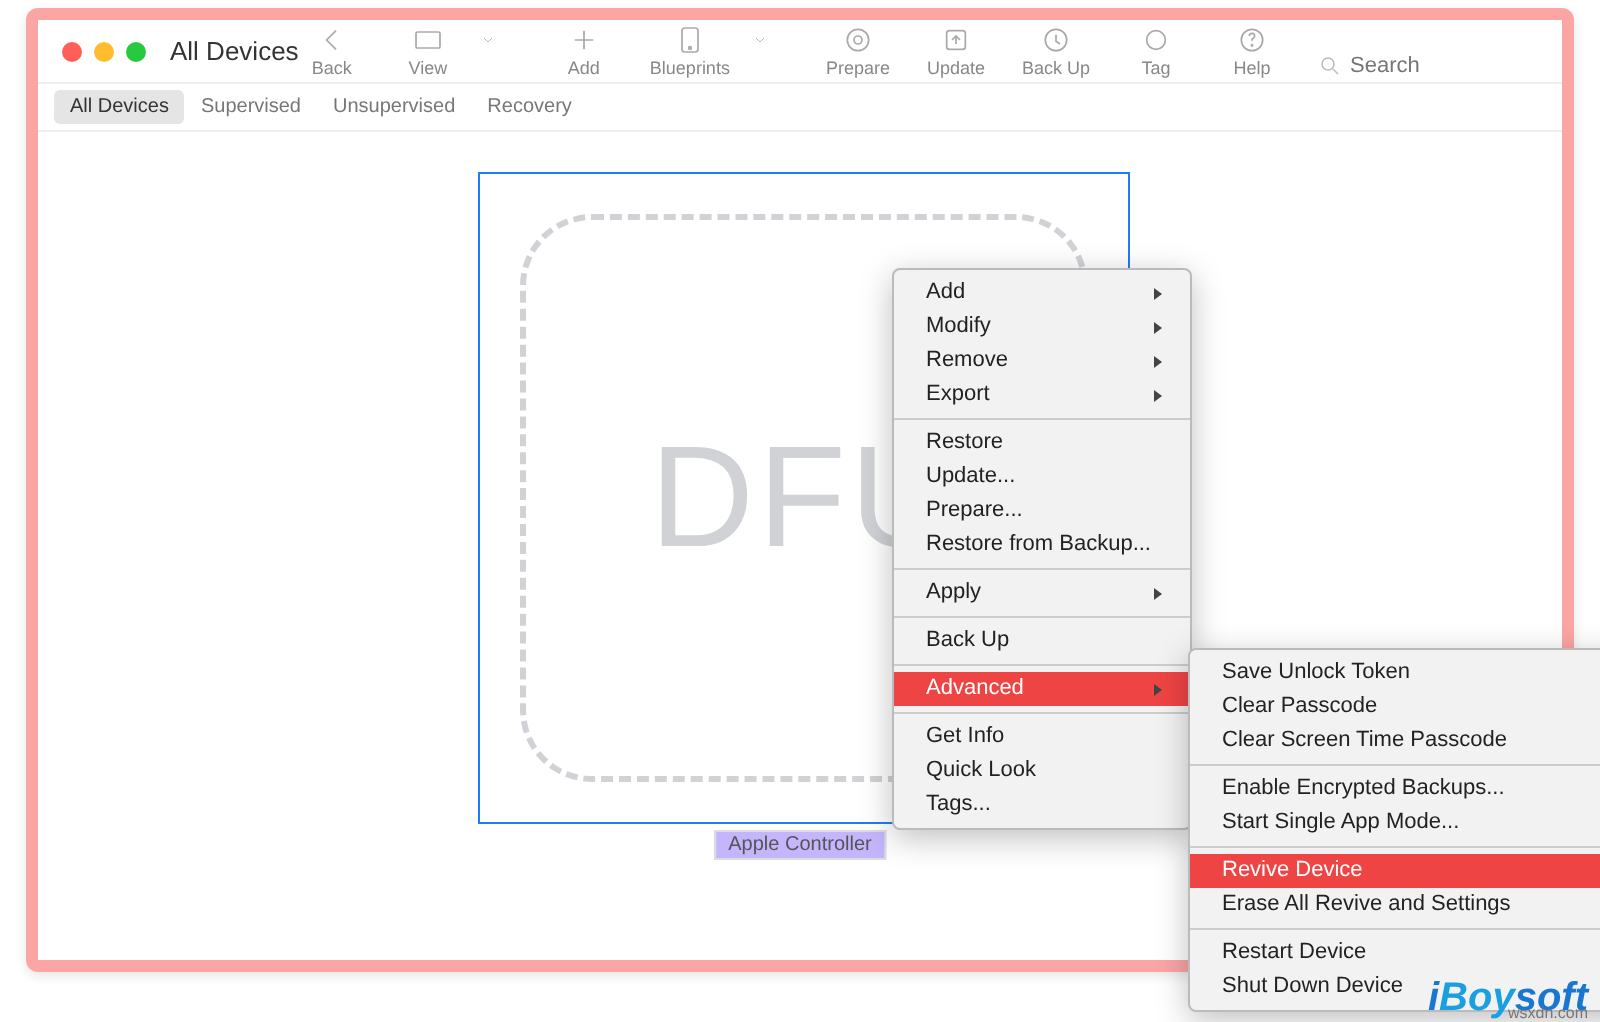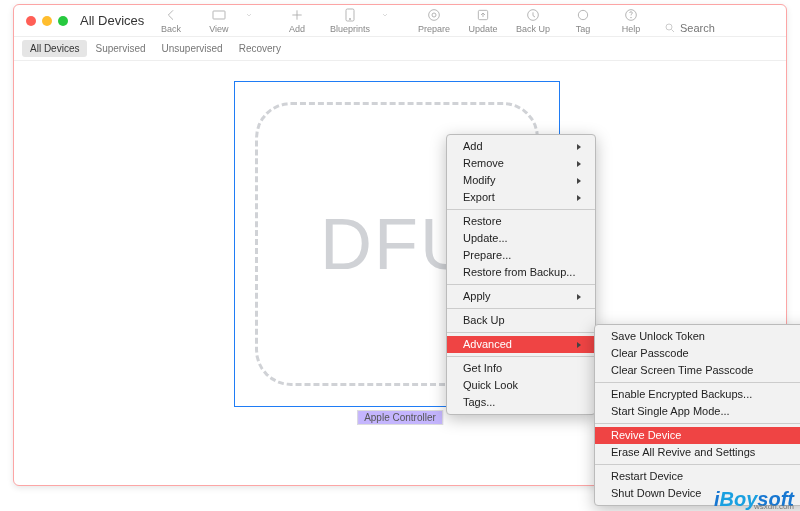--- a/index.html
+++ b/index.html
@@ -1,17 +1,17 @@
 <!DOCTYPE html>
 <html><head>
 <meta charset="utf-8">
 <style>
   * { box-sizing: border-box; margin: 0; padding: 0; }
   body { font-family: -apple-system, "Helvetica Neue", Arial, sans-serif; font-size: 12px; color: #333; background: #fff; width: 800px; height: 511px; position: relative; overflow: hidden; }
-  .window { position: absolute; top: 4px; left: 13px; width: 774px; height: 482px; background: #fff; border: 1px solid #fca5a5; border-radius: 6px; box-shadow: 0 2px 6px rgba(0,0,0,0.1); overflow: hidden; }
+  .window { position: absolute; top: 4px; left: 13px; width: 774px; height: 482px; background: #fff; border: 6px solid #fca5a5; border-radius: 6px; box-shadow: 0 2px 6px rgba(0,0,0,0.1); overflow: hidden; }
   
   .titlebar { height: 32px; display: flex; align-items: center; padding: 0 12px; border-bottom: 1px solid #eee; }
   .traffic { display: flex; gap: 6px; margin-right: 12px; }
   .dot { width: 10px; height: 10px; border-radius: 50%; }
   .dot.red { background: #ff5f56; } .dot.yellow { background: #ffbd2e; } .dot.green { background: #27c93f; }
   .title { font-size: 13px; font-weight: 500; }
   .toolbar-btns { margin-left: auto; display: flex; align-items: flex-end; gap: 18px; }
   .tbtn { display: flex; flex-direction: column; align-items: center; gap: 1px; color: #888; cursor: pointer; min-width: 30px; }
   .tbtn svg { width: 16px; height: 16px; stroke: #aaa; fill: none; stroke-width: 1.3; }
   .tbtn .lbl { font-size: 9px; color: #888; }
@@ -165,24 +165,24 @@
     </div>
     <div class="device-label">Apple Controller</div>
   </div>
 </div>
 
 <div class="ctx primary">
   <div class="ctx-item arrow">
       <span>Add</span>
     </div>
   <div class="ctx-item arrow">
+      <span>Modify</span>
+    </div>
+  <div class="ctx-item arrow">
       <span>Remove</span>
-    </div>
-  <div class="ctx-item arrow">
-      <span>Modify</span>
     </div>
   <div class="ctx-item arrow">
       <span>Export</span>
     </div>
   <div class="ctx-sep"></div>
   <div class="ctx-item">
       <span>Restore</span>
     </div>
   <div class="ctx-item">
       <span>Update...</span>

